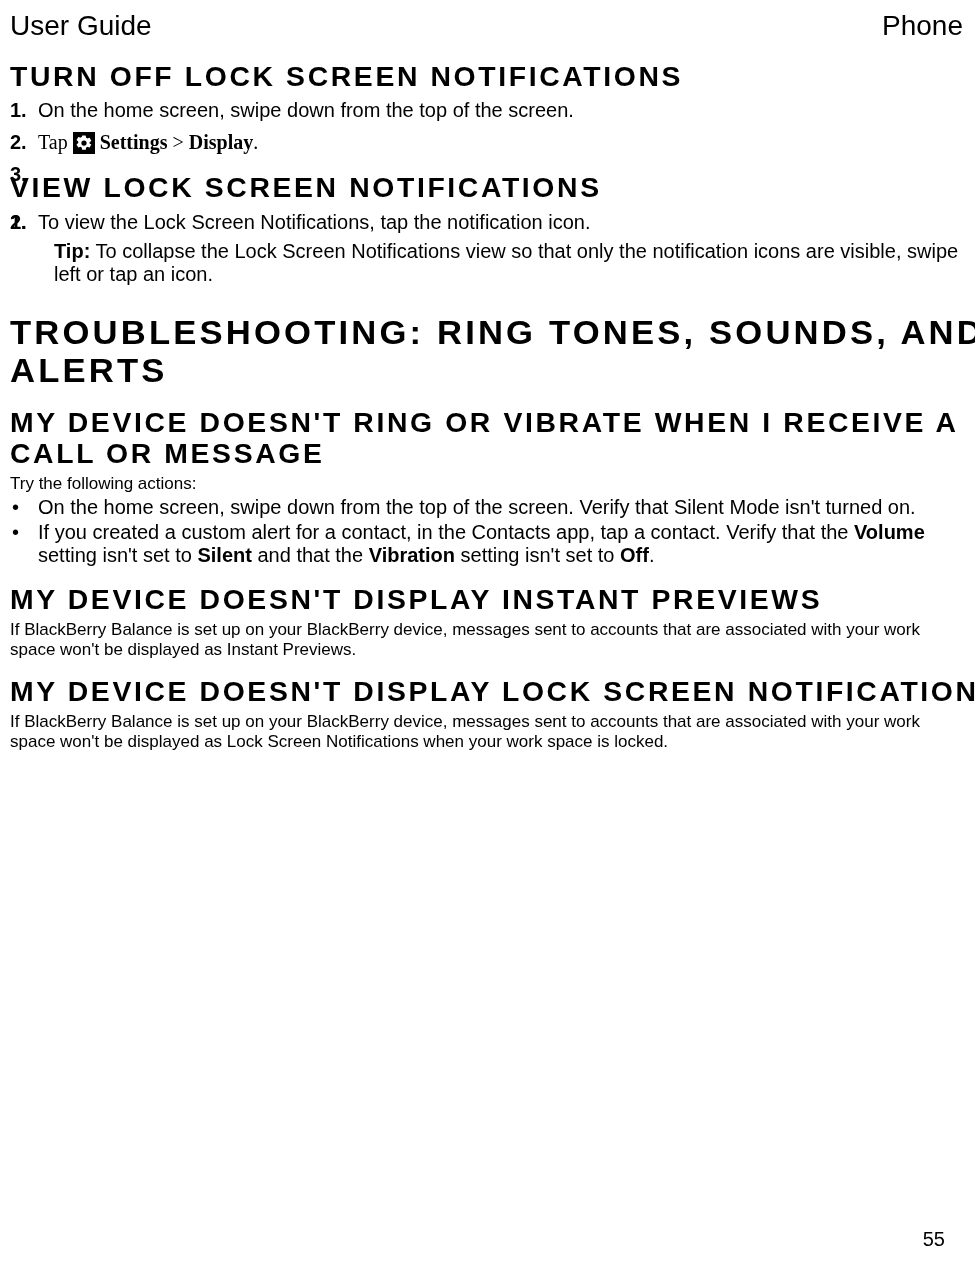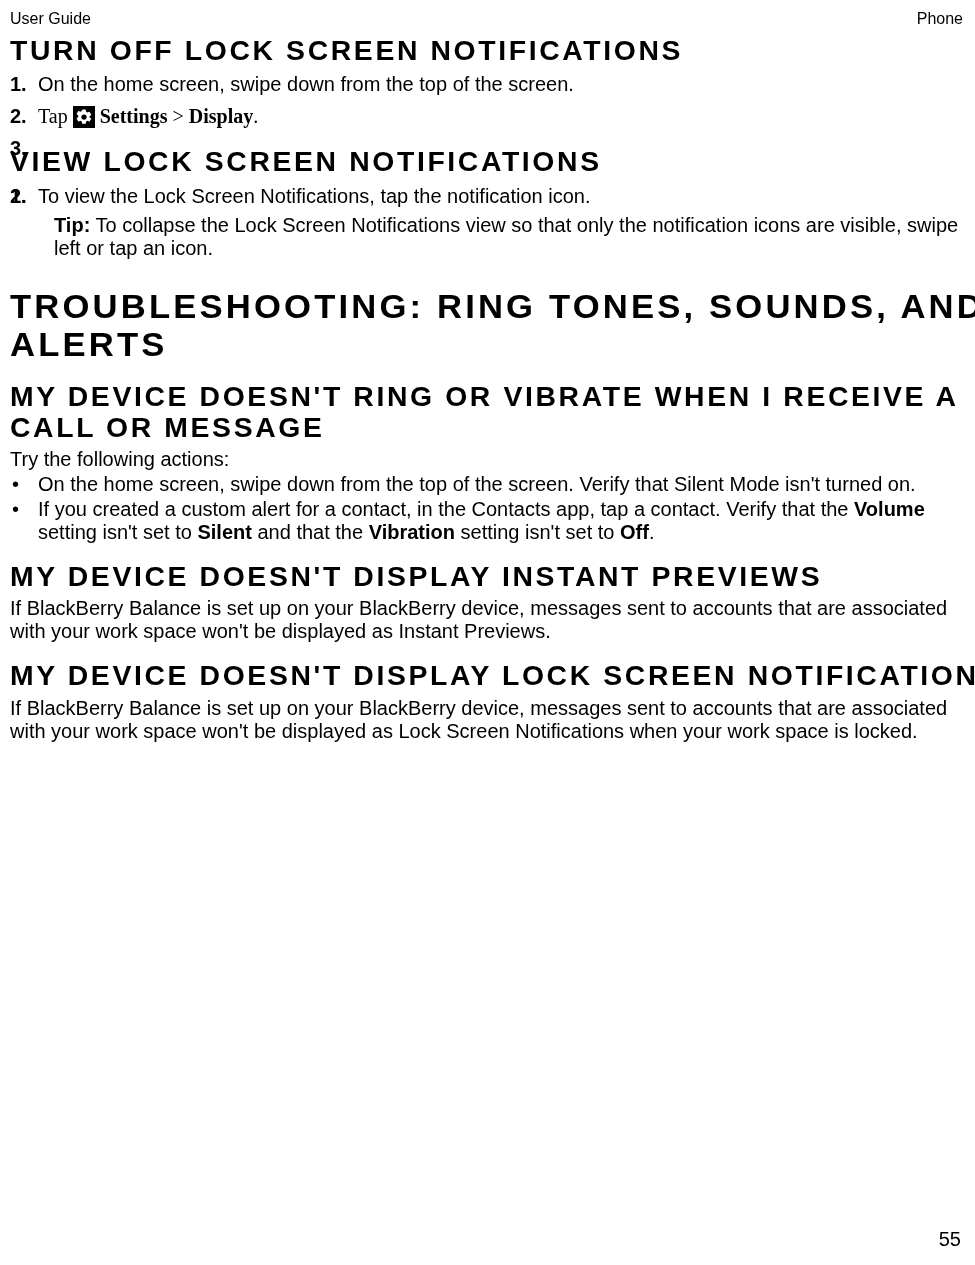--- a/index.html
+++ b/index.html
@@ -8,22 +8,22 @@
       color: #000;
       background: #fff;
       width: 975px;
       height: 1265px;
       padding: 10px 12px 10px 10px;
       position: relative;
     }
     .header-row {
       display: flex;
       justify-content: space-between;
-      font-size: 16px;
-      margin-bottom: 8px;
+      font-size: 28px;
+      margin-bottom: 20px;
     }
     .section-h {
       font-family: Arial, sans-serif;
       font-weight: bold;
       font-size: 27px;
       letter-spacing: 2.5px;
       margin-top: 4px;
       margin-bottom: 4px;
       transform: scaleX(1.05);
       transform-origin: left;
@@ -60,21 +60,21 @@
       padding-left: 28px;
       position: relative;
       margin-bottom: 2px;
     }
     ul > li::before {
       content: "•";
       position: absolute;
       left: 2px;
     }
     .body-text {
-      font-size: 20px;
+      font-size: 17px;
       line-height: 1.15;
       margin-top: 0;
     }
     .tip {
       font-size: 20px;
       line-height: 1.15;
       margin-top: 6px;
       margin-left: 44px;
     }
     .settings-icon {
@@ -87,21 +87,21 @@
       color: #fff;
       vertical-align: middle;
       position: relative;
       top: -1px;
     }
     .settings-icon svg { width: 18px; height: 18px; }
     b { font-weight: bold; }
     .page-num {
       position: absolute;
       bottom: 14px;
-      right: 14px;
+      right: 30px;
       font-size: 20px;
     }
     .ol-tight li { line-height: 1.2; }
     .li-wrap { padding-right: 6px; font-family: Liberation Serif, serif; }
   </style>
 </head>
 <body>
 
 <div class="header-row">
   <span>User Guide</span>

